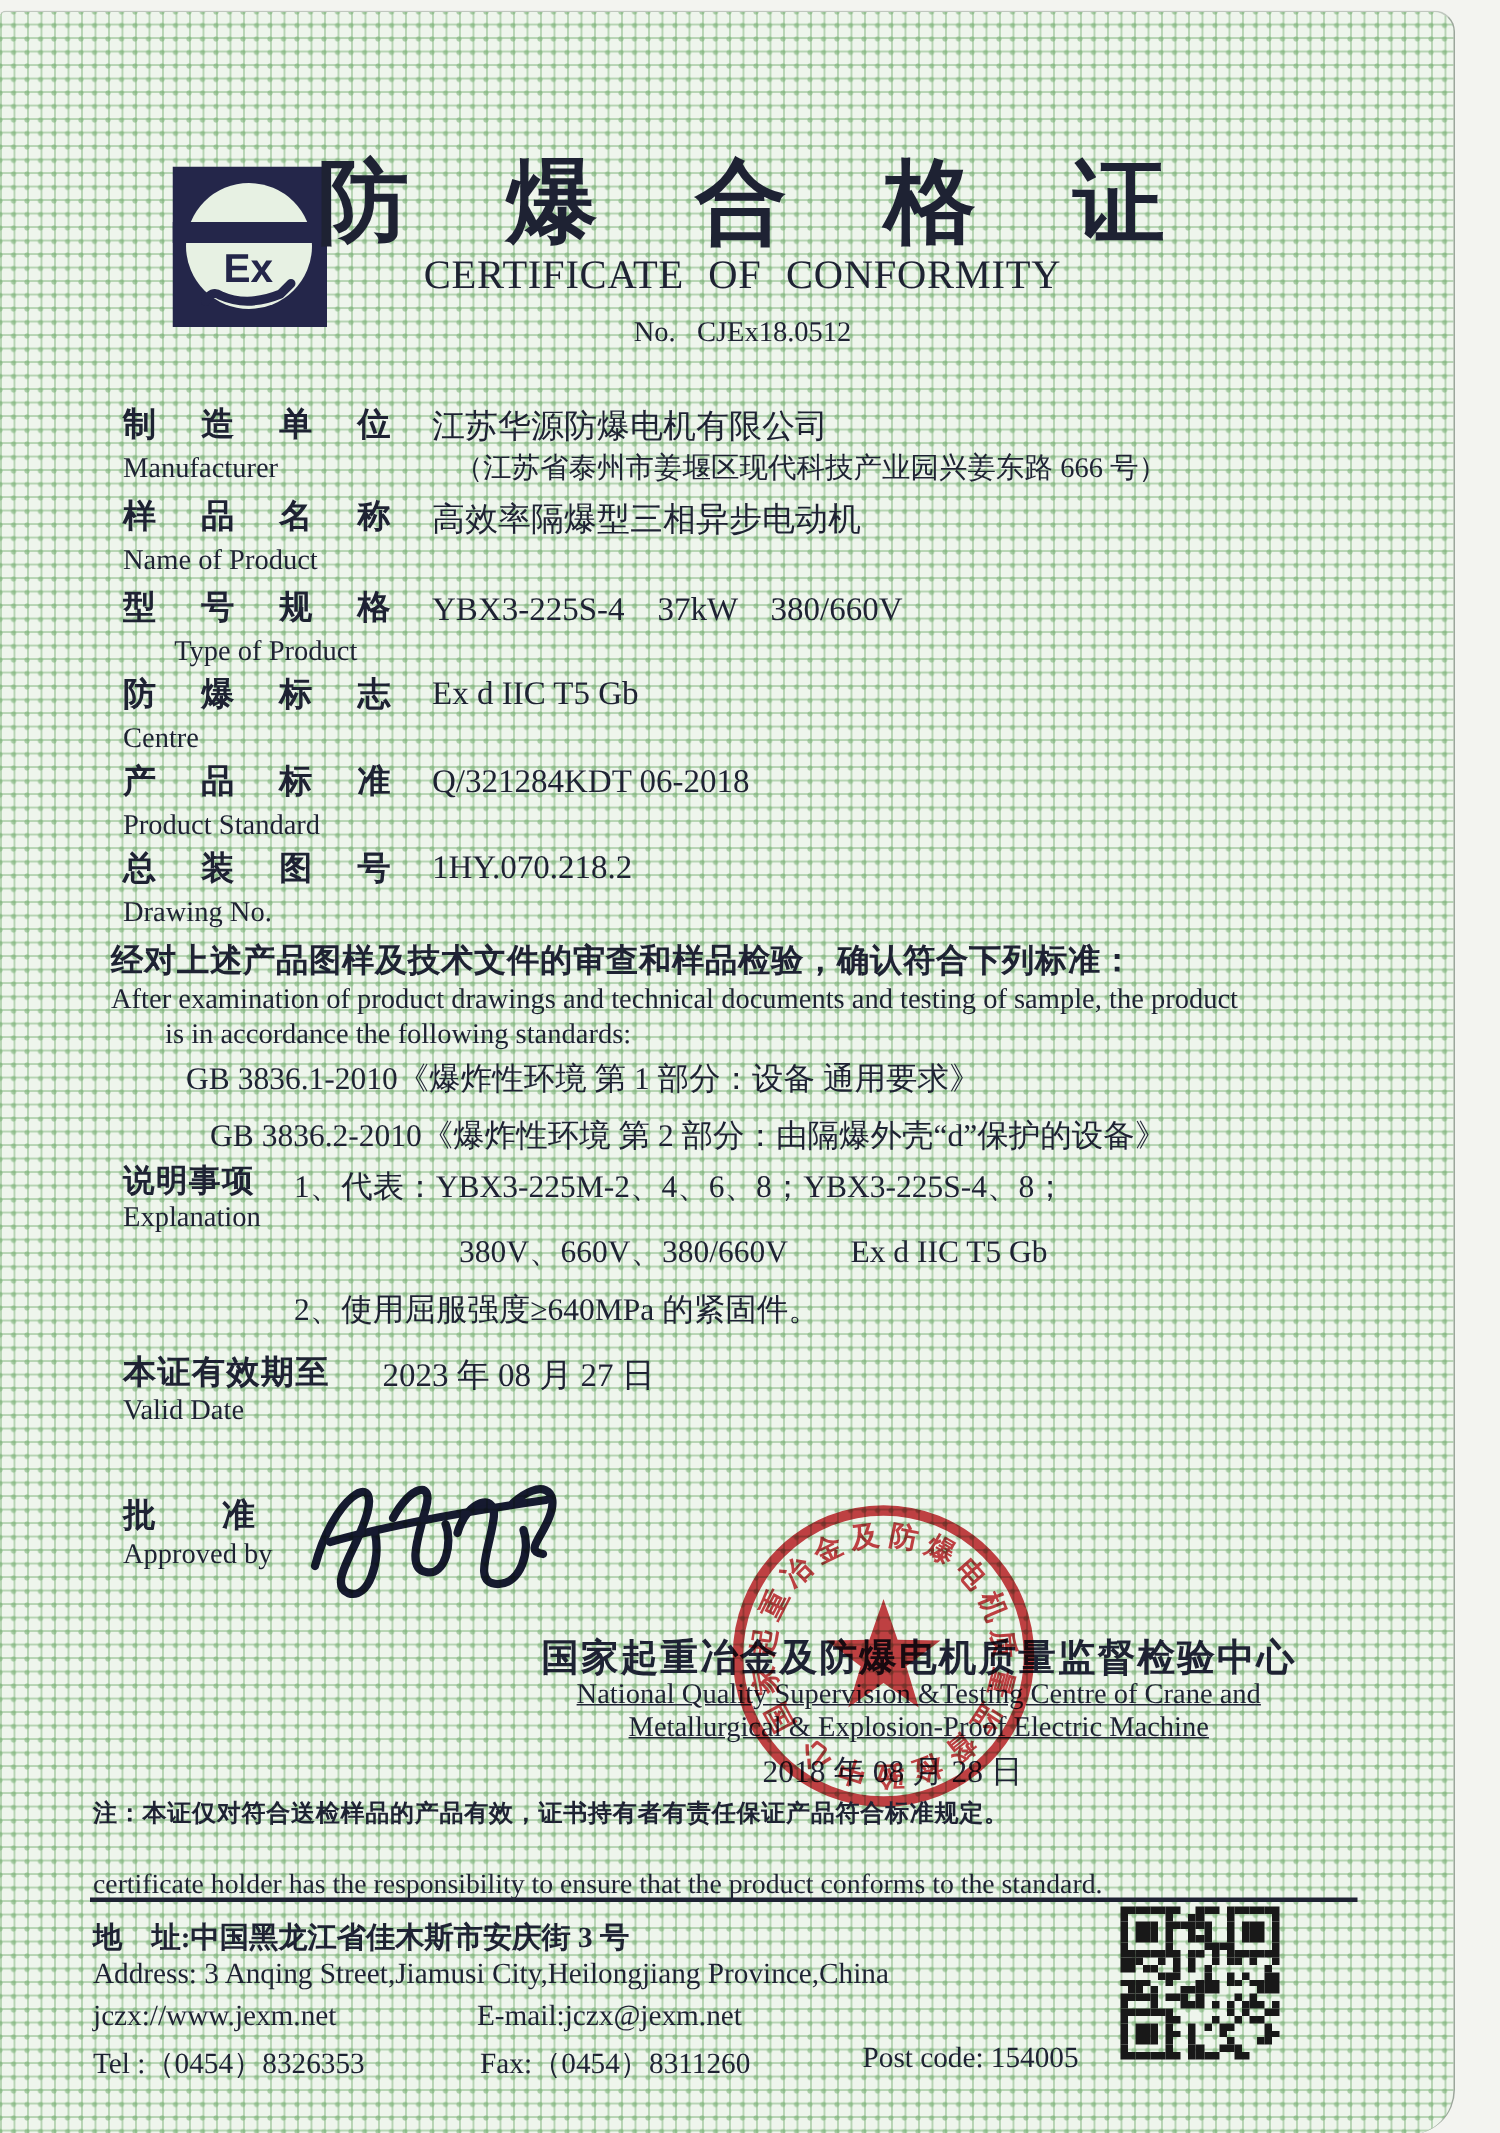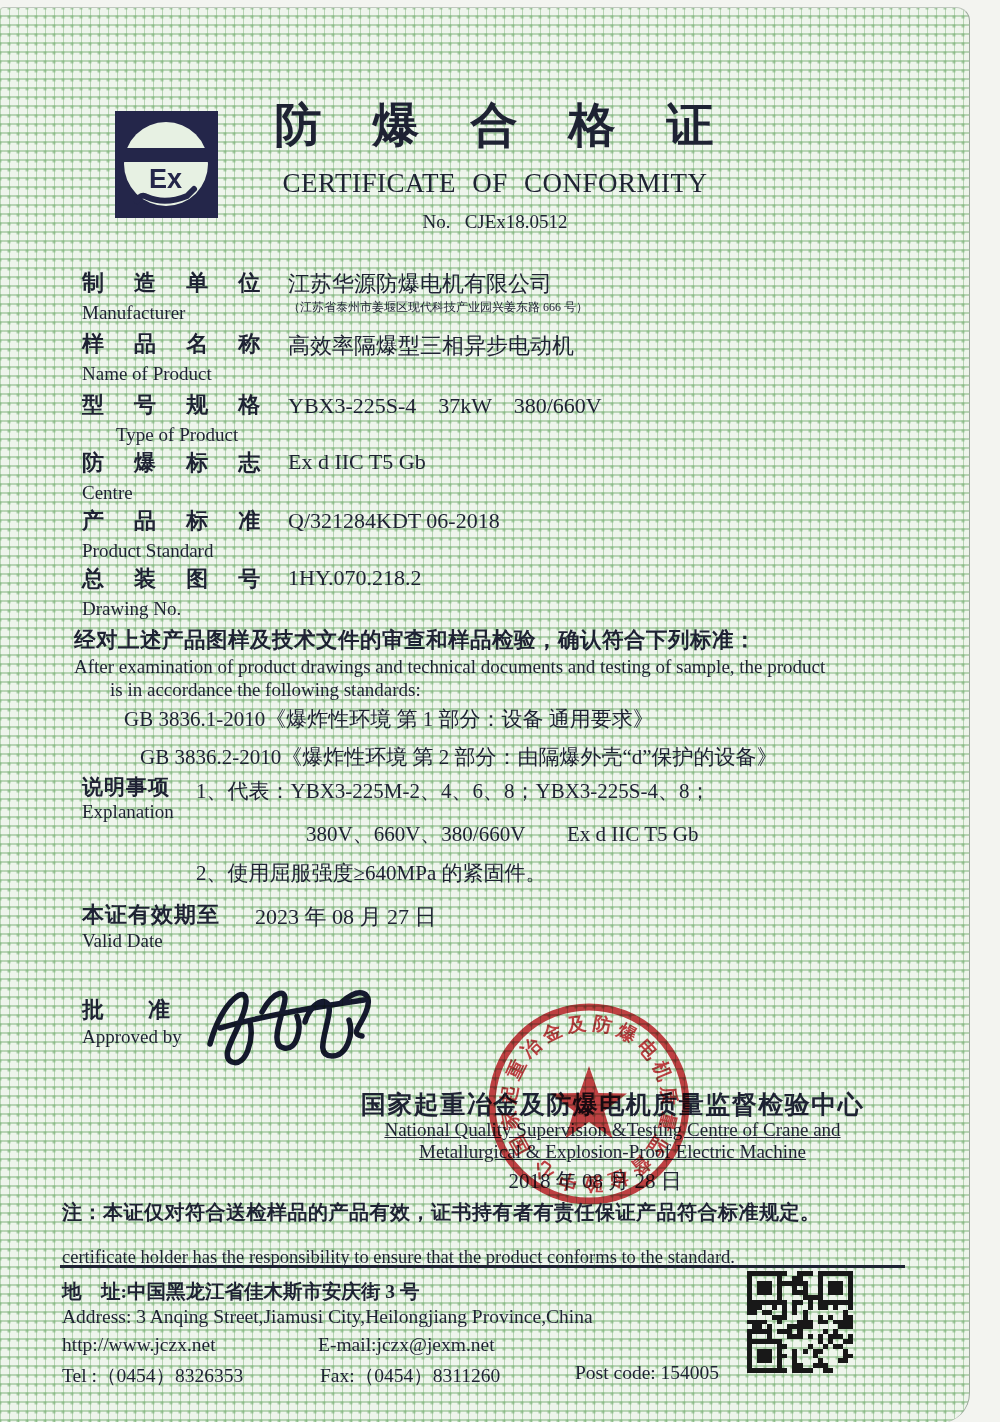--- a/index.html
+++ b/index.html
@@ -15,25 +15,25 @@
         background-position:0 0,0 0,4.5px 4.5px;
         border-top:1px solid #c0c7bf;border-right:1px solid #9ba69b;
         border-radius:4px 14px 30px 0;}
   .abs{position:absolute;}
   .pre{white-space:pre;}
   .center{text-align:center;}
   .zh-label{font-family:"Liberation Sans",sans-serif;font-weight:700;font-size:22px;letter-spacing:12px;white-space:pre;}
   .zh-label.tight{letter-spacing:1px;}
   .en-label{font-size:19px;}
   .value{font-size:22px;white-space:pre;}
-  .smallvalue{font-size:12px;}
+  .smallvalue{font-size:19px;margin-left:15px;}
   .para-zh{font-family:"Liberation Sans",sans-serif;font-weight:700;font-size:21.5px;letter-spacing:.5px;}
   .para-en{font-size:19px;}
   .std{font-size:21px;}
-  .title-zh{font-size:47px;font-weight:700;white-space:pre;letter-spacing:2px;}
+  .title-zh{font-size:61px;font-weight:700;white-space:pre;letter-spacing:2px;}
   .title-en{font-size:27px;word-spacing:9px;letter-spacing:.5px;}
   .cert-no{font-size:19px;white-space:pre;}
   .issuer-zh{font-size:25px;font-weight:700;letter-spacing:1.5px;}
   .issuer-en{font-size:19px;text-decoration:underline;}
   .issuer-date{font-size:21px;}
   .divider{height:2.5px;background:#1e2233;}
   .footer-line{font-size:19.5px;white-space:pre;}
   .footer-zh{font-weight:600;}
   [data-name="qr-code"]{display:grid;grid-template-columns:repeat(21,1fr);grid-auto-rows:1fr;}
   [data-name="qr-code"] i{display:block;}
@@ -148,28 +148,28 @@
       </defs>
       <circle cx="110" cy="110" r="97" fill="none" stroke="#c5272d" stroke-width="7"></circle>
       <polygon points="110,72 119.4,99.1 148,99.6 125.2,116.9 133.5,144.4 110,128 86.5,144.4 94.8,116.9 72,99.6 100.6,99.1" fill="#c5272d"></polygon>
       <g transform="rotate(-128 110 110)">
         <text font-size="19" font-weight="700" fill="#c5272d" letter-spacing="5" font-family="Liberation Serif, serif">
           <textPath href="#sealArc" data-name="stamp-arc-text">国家起重冶金及防爆电机质量监督检验中心</textPath>
         </text>
       </g>
     </svg>
 
-    <div class="abs para-zh" style="left:62px;top:1191px;font-size:20px;" data-name="notes-zh">注：本证仅对符合送检样品的产品有效，证书持有者有责任保证产品符合标准规定。</div>
+    <div class="abs para-zh" style="left:62px;top:1191px;font-size:16px;" data-name="notes-zh">注：本证仅对符合送检样品的产品有效，证书持有者有责任保证产品符合标准规定。</div>
     <div class="abs para-en" style="left:62px;top:1239px;font-size:18.5px;" data-name="notes-en2">certificate holder has the responsibility to ensure that the product conforms to the standard.</div>
 
     <div class="abs divider" style="left:60px;top:1257px;width:845px;" data-name="footer-divider"></div>
 
     <div class="abs footer-line footer-zh" style="left:62px;top:1270px;" data-name="footer-address-zh">地　址:中国黑龙江省佳木斯市安庆街 3 号</div>
     <div class="abs footer-line" style="left:62px;top:1298px;" data-name="footer-address-en">Address: 3 Anqing Street,Jiamusi City,Heilongjiang Province,China</div>
-    <div class="abs footer-line" style="left:62px;top:1326px;" data-name="footer-website">http://www.jczx.net</div>
+    <div class="abs footer-line" style="left:62px;top:1326px;" data-name="footer-website">jczx://www.jexm.net</div>
     <div class="abs footer-line" style="left:318px;top:1326px;" data-name="footer-email">E-mail:jczx@jexm.net</div>
     <div class="abs footer-line" style="left:62px;top:1354px;" data-name="footer-tel">Tel :（0454）8326353</div>
     <div class="abs footer-line" style="left:320px;top:1354px;" data-name="footer-fax">Fax:（0454）8311260</div>
     <div class="abs footer-line" style="left:575px;top:1354px;" data-name="footer-postcode">Post code: 154005</div>
 
     <div class="abs" style="left:747px;top:1263px;width:106px;height:102px;" data-name="qr-code">
         <i class="d"></i>
         <i class="d"></i>
         <i class="d"></i>
         <i class="d"></i>

